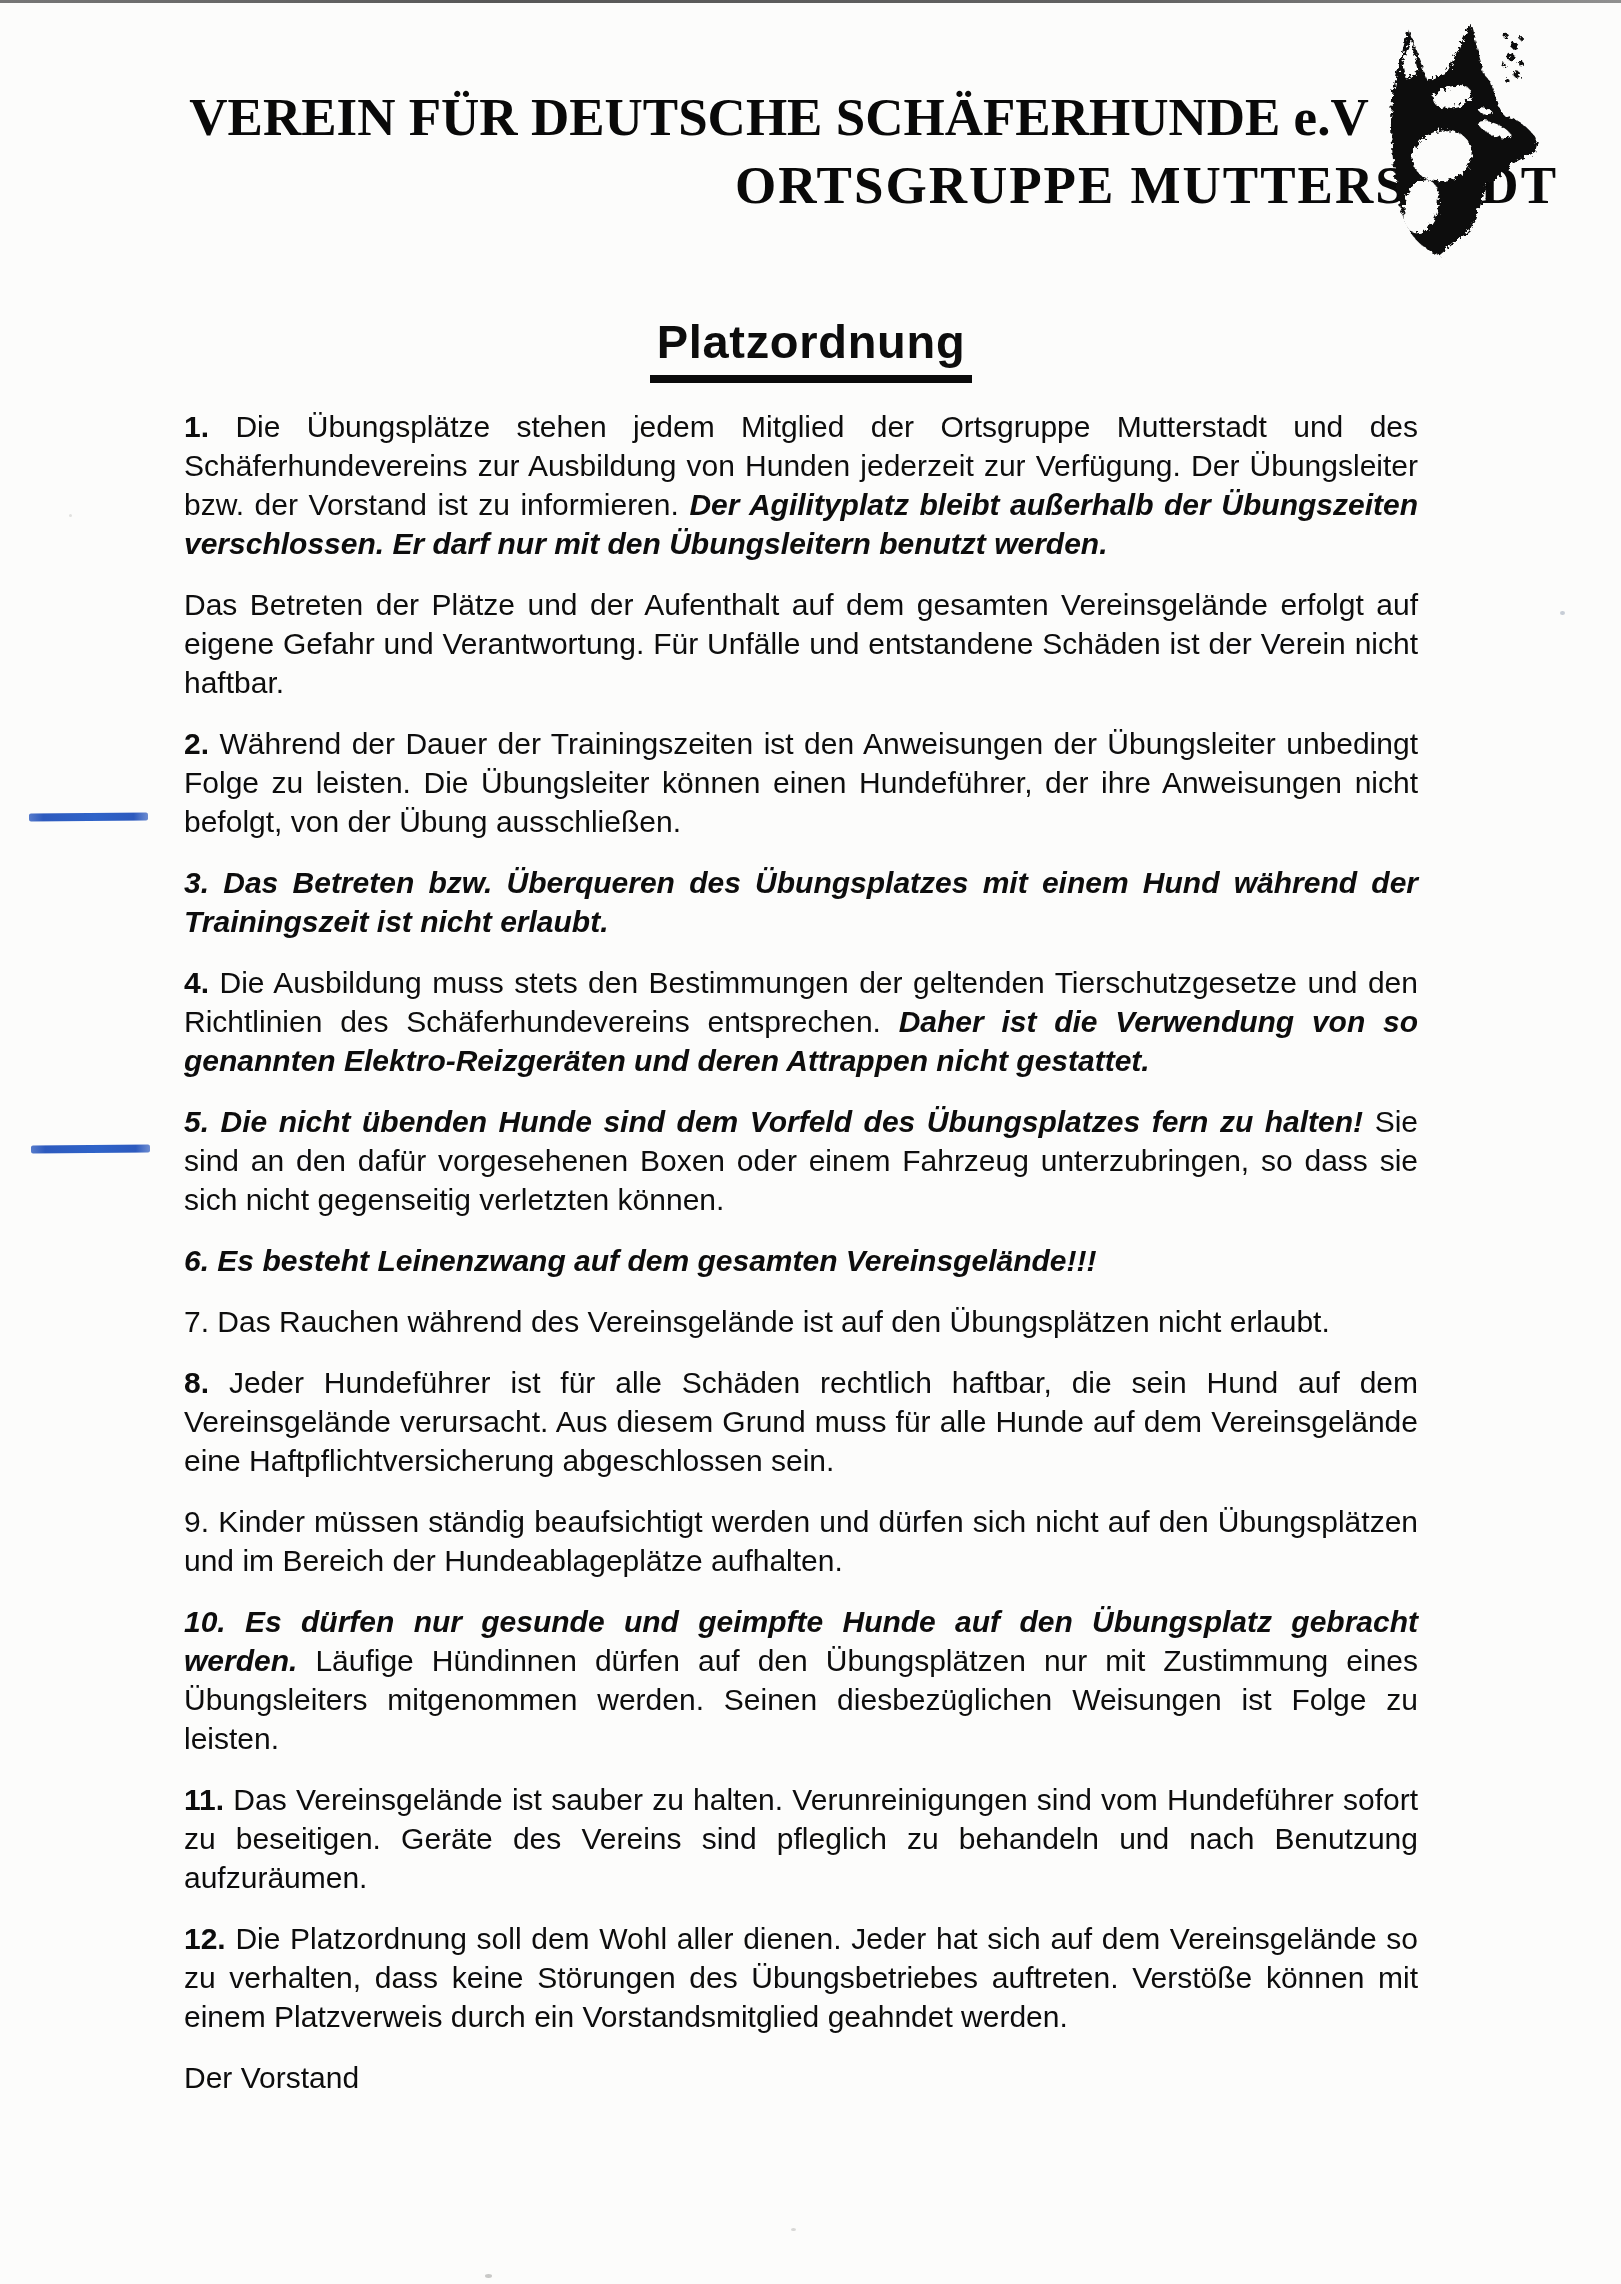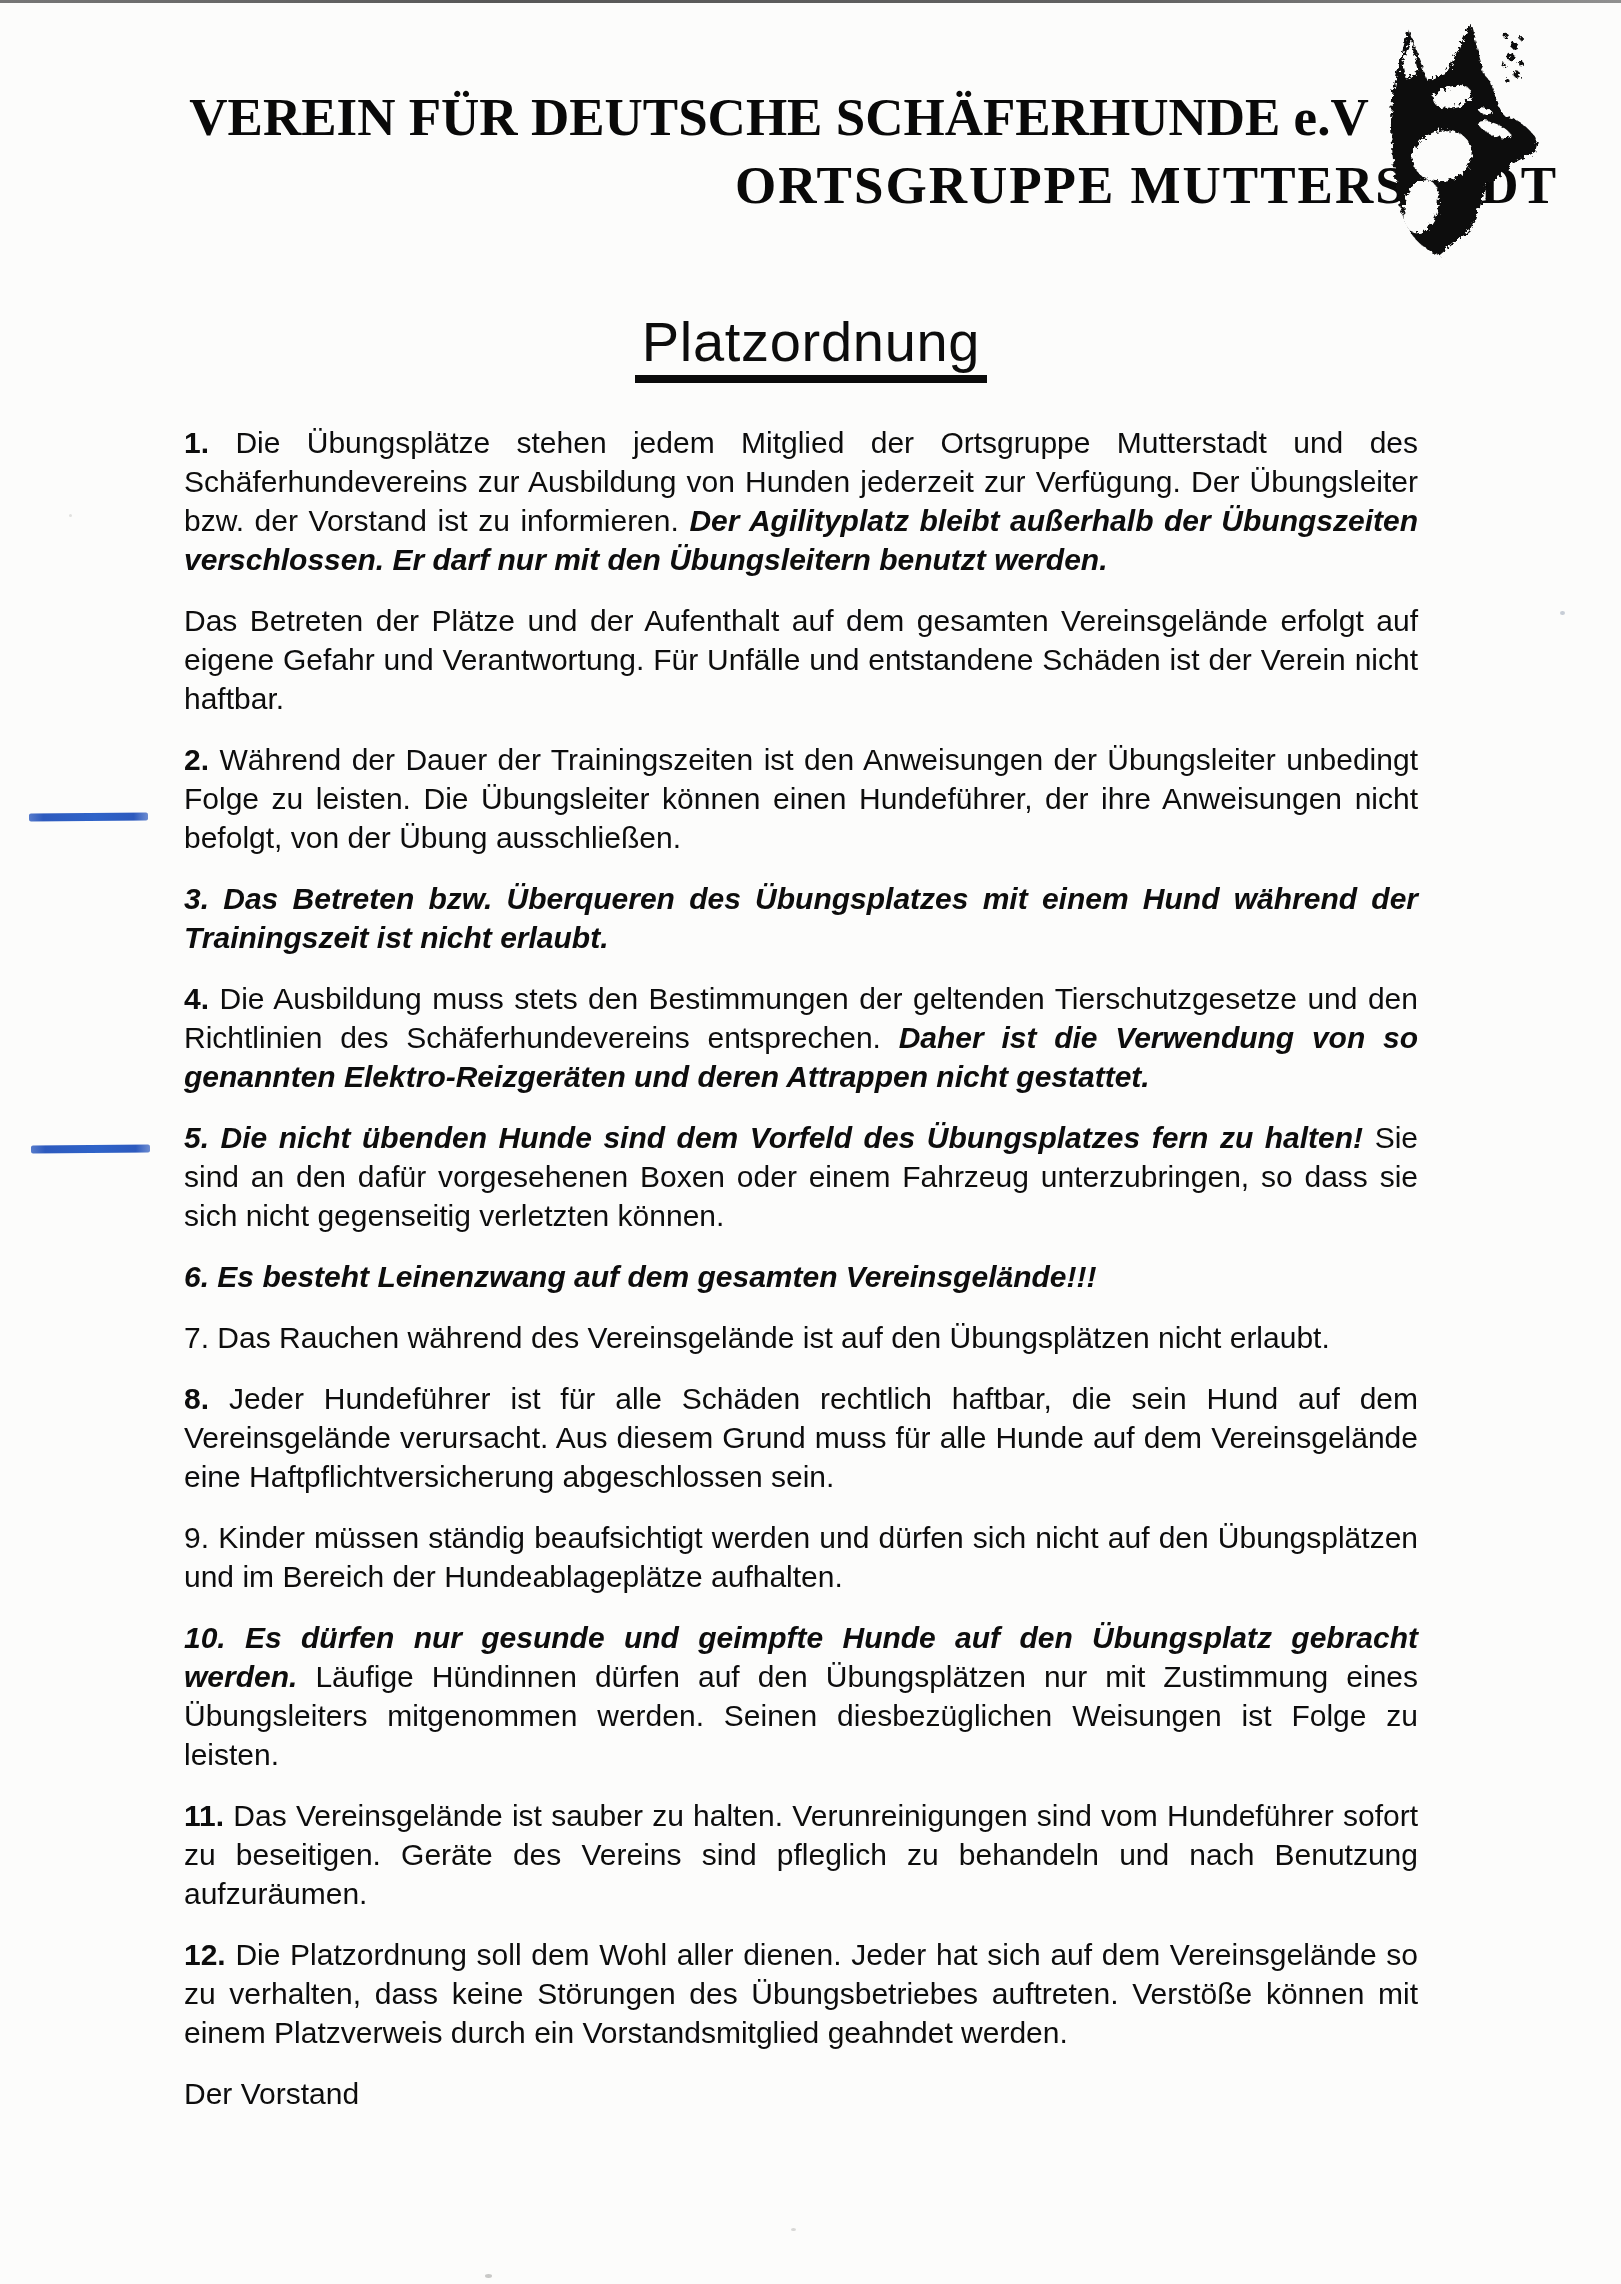--- a/index.html
+++ b/index.html
@@ -32,33 +32,33 @@
   .letterhead .h1{font-size:53px;line-height:68px;letter-spacing:0px;white-space:nowrap;}
   .letterhead .h2{font-size:53px;line-height:69px;letter-spacing:2px;white-space:nowrap;text-align:right;}
 
   
   .logo{position:absolute;left:1366px;top:18px;width:177px;height:242px;}
 
   
   .title-row{position:absolute;top:314px;left:0;width:1622px;text-align:center;}
   .doc-title{
     display:inline-block;
-    font-size:56px;line-height:56px;font-weight:normal;
+    font-size:47px;line-height:56px;font-weight:bold;
     padding:0 6.5px 4.6px 6.5px;
     border-bottom:8.5px solid #0b0b0b;
     letter-spacing:0.7px;
   }
 
   
   .body-block{
     position:absolute;left:184px;top:407px;width:1234px;
     font-size:30px;line-height:39px;
     text-align:justify;
   }
-  .para{margin:16px 0 22px 0;}
+  .para{margin:0 0 22px 0;}
   .seg-reg{font-weight:400;font-style:normal;}
   .seg-b{font-weight:700;font-style:normal;}
   .seg-bi{font-weight:700;font-style:italic;}
   .num{display:inline;}
   .closing{margin-top:21px;text-align:left;}
 
   
   .pen-mark{position:absolute;height:7.8px;border-radius:2px;transform:rotate(-0.4deg);}
 </style>
 </head>

